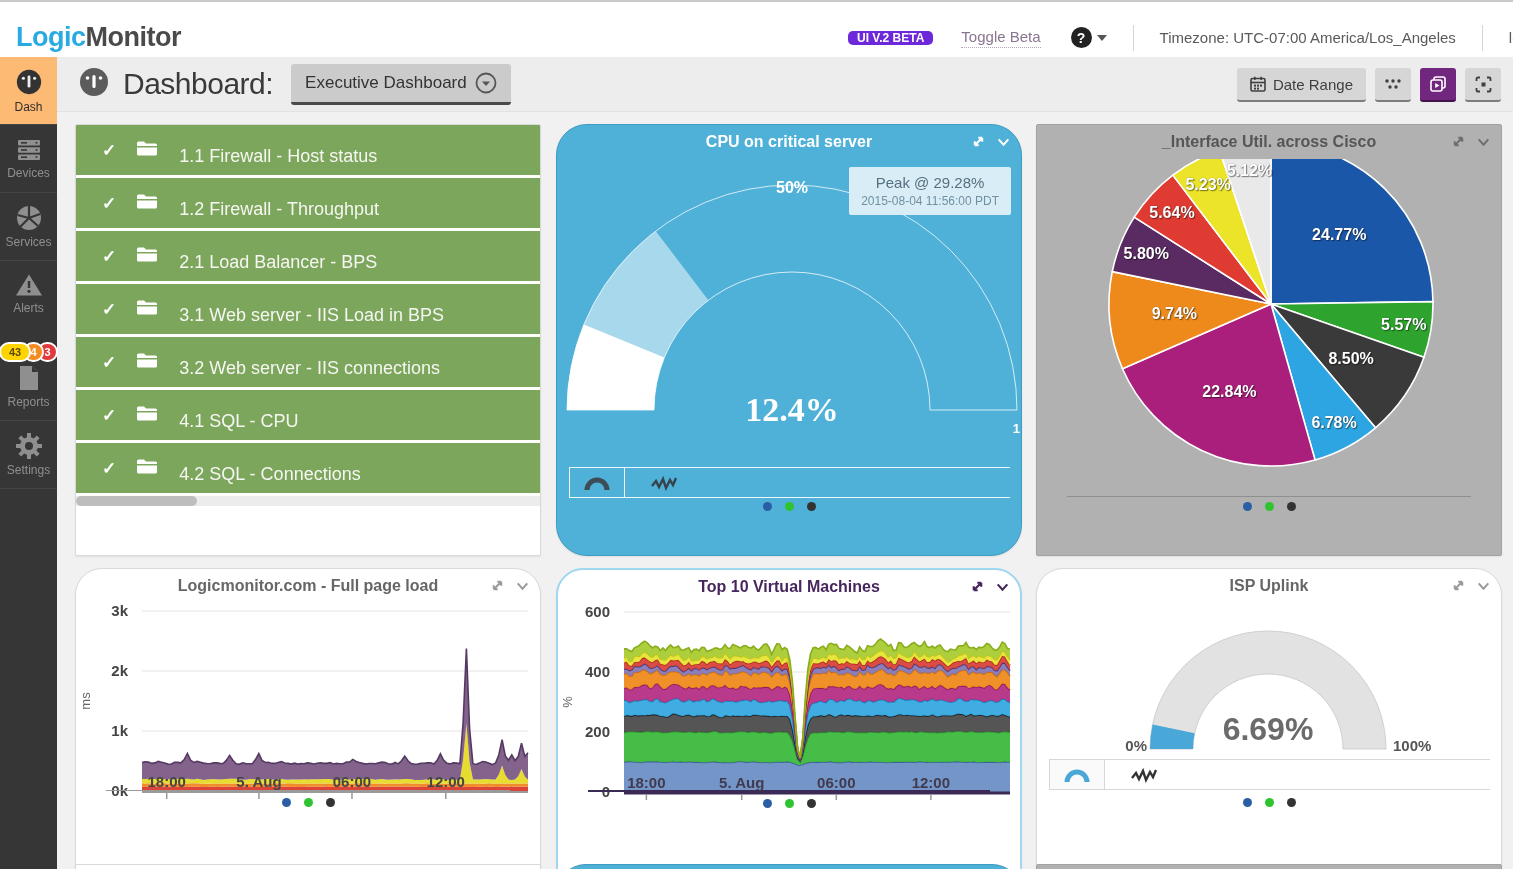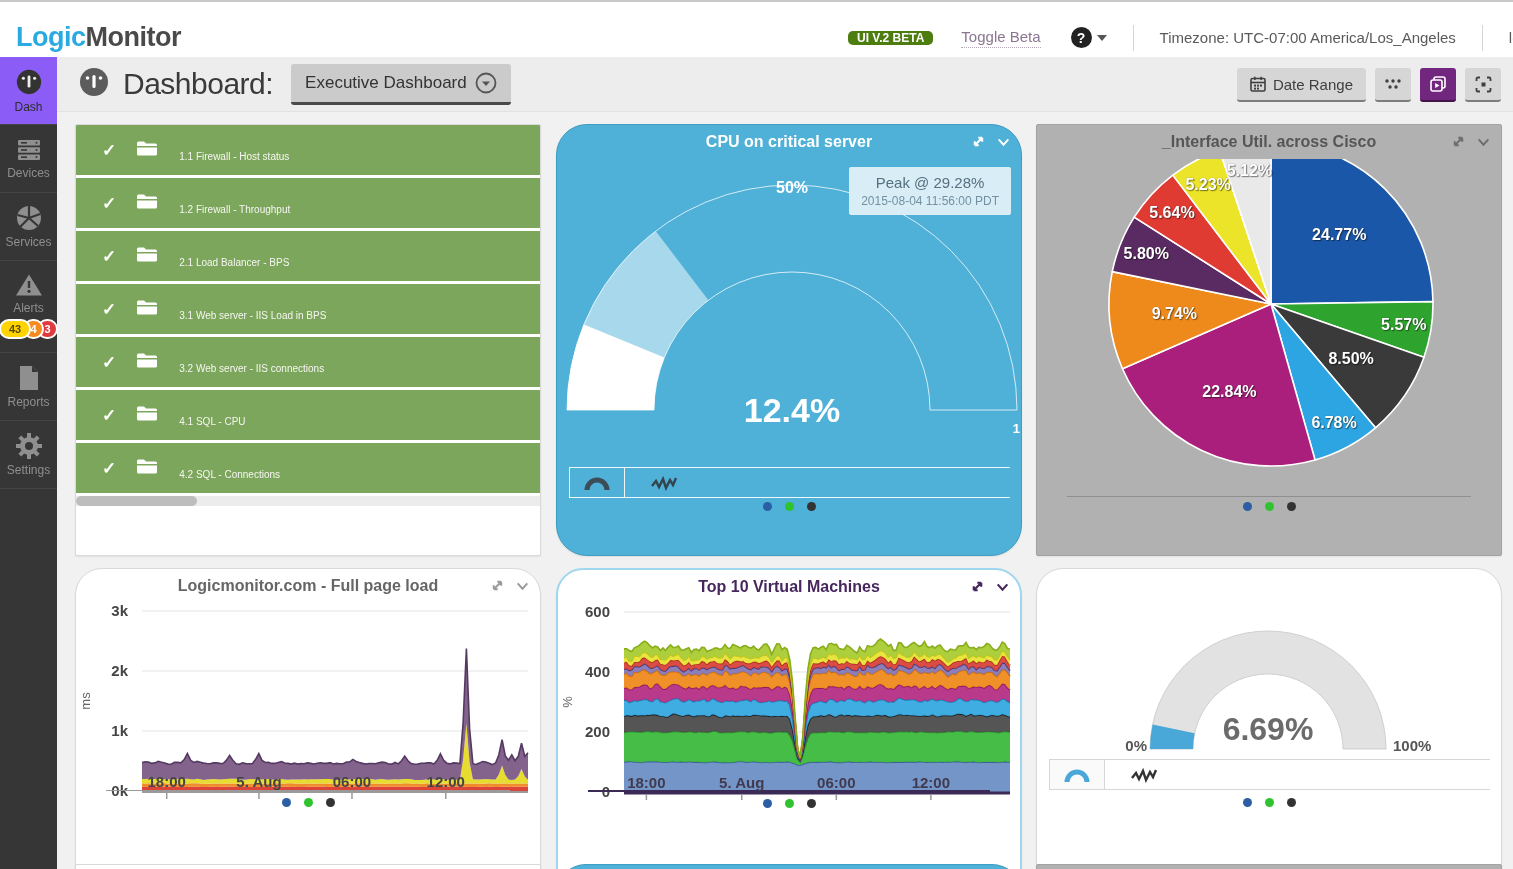--- a/index.html
+++ b/index.html
@@ -6,37 +6,37 @@
   html,body { width:1513px; height:869px; overflow:hidden; background:#f1f1f1;
     font-family:"Liberation Sans", sans-serif; }
   body { position:relative; }
 
   
   .topbar { position:absolute; left:0; top:0; width:1513px; height:74px; background:#fff;
     border-top:2px solid #c9c9c9; border-bottom:1px solid #dcdcdc; display:flex; align-items:center; }
   .logo { margin-left:16px; font-size:27px; font-weight:700; letter-spacing:-0.5px; white-space:nowrap; }
   .logo .l1 { color:#29abe2; } .logo .l2 { color:#4a4a4a; }
   .topbar-right { position:absolute; left:848px; top:0; height:100%; display:flex; align-items:center; gap:14px; white-space:nowrap; }
-  .beta-badge { background:#4d7c0f; color:#fff; font-size:12px; font-weight:700; padding:0 9px; border-radius:5px; }
+  .beta-badge { background:#6d28d9; color:#fff; font-size:12px; font-weight:700; padding:0 9px; border-radius:5px; }
   .toggle-beta { color:#8a7690; font-size:15px; border-bottom:1px dotted #b3a6ba; padding-bottom:2px; margin-left:14px; cursor:pointer; }
   .help-wrap { display:flex; align-items:center; gap:5px; margin-left:16px; cursor:pointer; }
   .help-circle { width:21px; height:21px; border-radius:50%; background:#222; color:#fff; font-size:14px; font-weight:700;
     display:flex; align-items:center; justify-content:center; }
   .caret-down { width:0; height:0; border-left:5px solid transparent; border-right:5px solid transparent; border-top:6px solid #555; }
   .tb-sep { width:1px; height:26px; background:#d5d5d5; margin-left:12px; }
   .tz-text, .account-text { color:#5a5a5a; font-size:15px; margin-left:12px; }
 
   
   .sidebar { position:absolute; left:0; top:57px; width:57px; bottom:0; background:#363636; }
   .side-item { height:68px; display:flex; flex-direction:column; align-items:center; justify-content:center;
     gap:4px; border-bottom:1px solid #444; color:#8f8f8f; font-size:12px; cursor:pointer; }
   .side-item svg { display:block; }
-  .side-item.active { background:#8b5cf6; color:#2e2e2e; }
+  .side-item.active { background:#fdba74; color:#2e2e2e; }
   .side-item.alerts { height:92px; justify-content:flex-start; padding-top:12px; border-bottom:1px solid #444; }
-  .badge-cluster { display:flex; align-items:center; margin-top:0; }
+  .badge-cluster { display:flex; align-items:center; margin-top:23px; }
   .badge { height:20px; border:2px solid #fff; border-radius:11px; display:flex; align-items:center; justify-content:center;
     font-size:11px; font-weight:700; }
   .badge.b1 { background:#ffd400; color:#5d4a00; min-width:32px; z-index:3; }
   .badge.b2 { background:#f68b1f; color:#fff; width:21px; margin-left:-8px; z-index:2; }
   .badge.b3 { background:#e0393e; color:#fff; width:21px; margin-left:-7px; z-index:1; }
 
   
   .header { position:absolute; left:57px; top:57px; right:0; height:55px; background:#ededed;
     border-bottom:1px solid #e2e2e2; display:flex; align-items:center; }
   .hdr-gauge-icon { margin-left:22px; }
@@ -67,28 +67,28 @@
   .panel.blue .ptitle { color:#fff; }
   .panel.gray .ptitle { color:#565656; }
   .panel.selected .ptitle { color:#46265c; }
   .phead-icons { position:absolute; right:10px; top:9px; display:flex; gap:10px; }
   .phead-icons svg { cursor:pointer; }
 
   
   .comp-row { height:50px; margin-bottom:3px; background:#7ca65b; display:flex; align-items:center; cursor:pointer; }
   .comp-check { color:#fff; font-size:17px; font-weight:700; margin-left:26px; }
   .comp-folder { margin-left:20px; }
-  .comp-label { color:#f6f6f2; font-size:10px; margin-left:22px;margin-top:12px; }
+  .comp-label { color:#f6f6f2; font-size:18px; margin-left:22px;margin-top:12px; }
   .comp-scroll { height:10px; background:#ececec; position:relative; }
   .comp-thumb { position:absolute; left:0; top:0; height:10px; width:26%; background:#bdbdbd; border-radius:5px; cursor:pointer; }
 
   
   .abs { position:absolute; }
   .cpu-mid-label { top:54px; left:0; width:470px; text-align:center; color:#fff; font-weight:700; font-size:16px; }
-  .cpu-value { top:266px; left:0; width:470px; text-align:center; color:#fff; font-weight:700; font-size:34px; }
+  .cpu-value { top:266px; left:0; width:470px; text-align:center; color:#fff; font-weight:700; font-size:34px;font-family:Liberation Serif, serif; }
   .cpu-right-label { top:296px; right:1px; color:#fff; font-weight:700; font-size:13px; }
   .peak-box { top:42px; right:10px; background:#d9edf7; padding:7px 12px; text-align:center; border-radius:2px; }
   .peak-line1 { color:#55707e; font-size:15px; }
   .peak-line2 { color:#7391a0; font-size:12px; margin-top:3px; }
 
   
   .tabbar { position:absolute; left:12px; right:11px; height:31px; }
   .tabbar .tab { position:absolute; left:0; top:0; width:56px; height:31px; border:1px solid; border-bottom:none;
     display:flex; align-items:center; justify-content:center; cursor:pointer; }
   .tabbar .rest { position:absolute; left:56px; right:0; top:0; height:31px; border-top:1px solid;
@@ -523,20 +523,31 @@
         <span style="background: rgb(47, 196, 47);"></span>
         <span style="background: rgb(51, 51, 51);"></span>
       </div>
   <div class="xlab" style="left: 88.388px; top: 204px;">18:00</div>
       <div class="xlab" style="left: 183.73px; top: 204px;">5. Aug</div>
       <div class="xlab" style="left: 278.3px; top: 204px;">06:00</div>
       <div class="xlab" style="left: 372.87px; top: 204px;">12:00</div>
     </div>
 
   <div class="panel r2 c3">
+    <div class="phead">
+      <span class="ptitle">ISP Uplink</span>
+      <span class="phead-icons">
+        <svg width="15" height="15" viewBox="0 0 14 14">
+            <path d="M3.5 10.5 L10.5 3.5 M10.5 3.5 H6.8 M10.5 3.5 V7.2 M3.5 10.5 H7.2 M3.5 10.5 V6.8" stroke="#9a9a9a" stroke-width="1.8" fill="none"></path>
+          </svg>
+        <svg width="15" height="15" viewBox="0 0 14 14">
+            <path d="M2.5 5 L7 10 L11.5 5" stroke="#9a9a9a" stroke-width="1.8" fill="none"></path>
+          </svg>
+      </span>
+    </div>
     <svg id="isp-gauge-svg" class="chart-svg" style="top:34px" width="462" height="160">
         <path d="M 113 145.99999999999997 A 118 118 0 1 1 349 146 L 306 146 A 75 75 0 1 0 156 146 Z" fill="#e2e2e2" stroke="#cfcfcf" stroke-width="1"></path>
         <path d="M 113 145.99999999999997 A 118 118 0 0 1 115.5965981754412 121.38181876499766 L 157.650380196255 130.35285090995615 A 75 75 0 0 0 156 146 Z" fill="#4aa8d8"></path>
       </svg>
     <div class="abs isp-value">6.69%</div>
     <div class="abs isp-min">0%</div>
     <div class="abs isp-max">100%</div>
     <div class="tabbar on-white" style="top:190px">
       <div class="tab">
         <svg width="26" height="15" viewBox="0 0 26 15">

